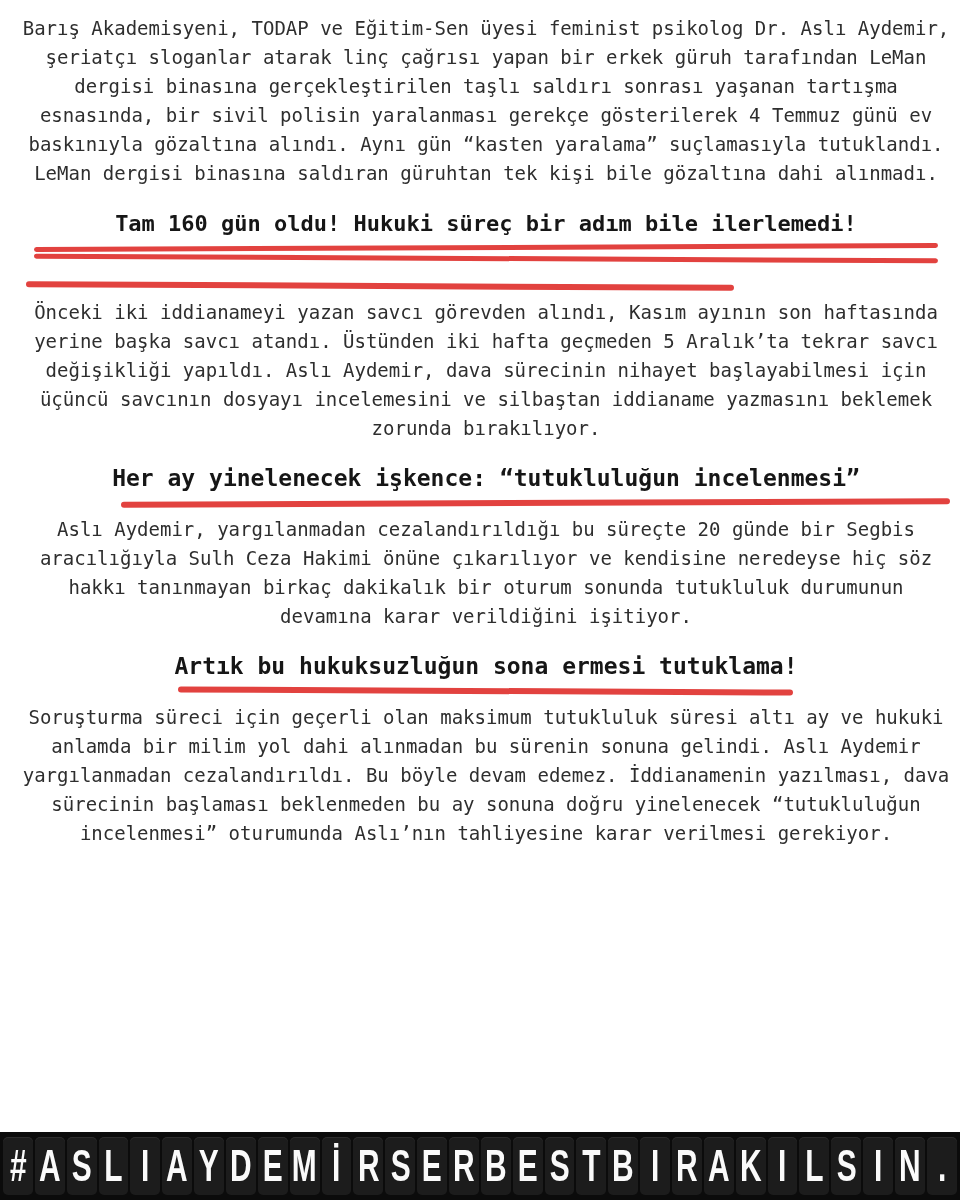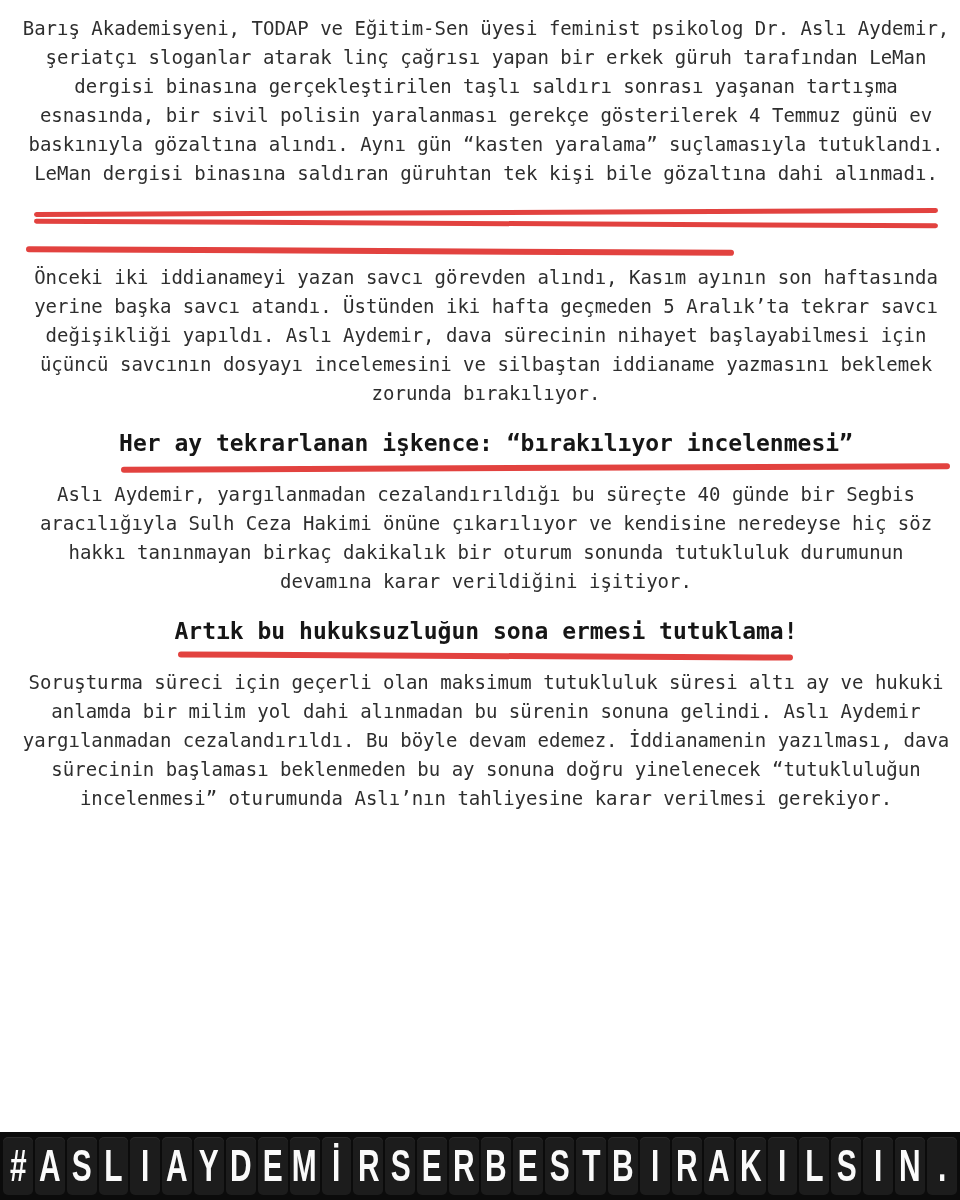--- a/index.html
+++ b/index.html
@@ -132,39 +132,40 @@
 <body>
 
 <div class="page">
 
 
   <div class="content">
 
     <p class="intro">Barış Akademisyeni, TODAP ve Eğitim-Sen üyesi feminist psikolog Dr. Aslı Aydemir, şeriatçı sloganlar atarak linç çağrısı yapan bir erkek güruh tarafından LeMan dergisi binasına gerçekleştirilen taşlı saldırı sonrası yaşanan tartışma esnasında, bir sivil polisin yaralanması gerekçe gösterilerek 4 Temmuz günü ev baskınıyla gözaltına alındı. Aynı gün “kasten yaralama” suçlamasıyla tutuklandı. LeMan dergisi binasına saldıran güruhtan tek kişi bile gözaltına dahi alınmadı.</p>
 
     <div class="section sec1">
+      <h2>Tam 160 gün oldu! Hukuki süreç bir adım bile ilerlemedi!</h2>
       <div class="ul-wrap">
         <div class="ul tilt1"></div>
         <div class="ul tilt2"></div>
       </div>
     </div>
 
     <div class="section sec2">
       <div class="ul-wrap">
         <div class="ul tilt2"></div>
       </div>
       <p class="body-text">Önceki iki iddianameyi yazan savcı görevden alındı, Kasım ayının son haftasında yerine başka savcı atandı. Üstünden iki hafta geçmeden 5 Aralık’ta tekrar savcı değişikliği yapıldı. Aslı Aydemir, dava sürecinin nihayet başlayabilmesi için üçüncü savcının dosyayı incelemesini ve silbaştan iddianame yazmasını beklemek zorunda bırakılıyor.</p>
     </div>
 
     <div class="section sec3">
-      <h2>Her ay tekrarlanan işkence: “bırakılıyor incelenmesi”</h2>
+      <h2>Her ay yinelenecek işkence: “tutukluluğun incelenmesi”</h2>
       <div class="ul-wrap">
         <div class="ul tilt1"></div>
       </div>
-      <p class="body-text">Aslı Aydemir, yargılanmadan cezalandırıldığı bu süreçte 40 günde bir Segbis aracılığıyla Sulh Ceza Hakimi önüne çıkarılıyor ve kendisine neredeyse hiç söz hakkı tanınmayan birkaç dakikalık bir oturum sonunda tutukluluk durumunun devamına karar verildiğini işitiyor.</p>
+      <p class="body-text">Aslı Aydemir, yargılanmadan cezalandırıldığı bu süreçte 20 günde bir Segbis aracılığıyla Sulh Ceza Hakimi önüne çıkarılıyor ve kendisine neredeyse hiç söz hakkı tanınmayan birkaç dakikalık bir oturum sonunda tutukluluk durumunun devamına karar verildiğini işitiyor.</p>
     </div>
 
     <div class="section sec4">
       <h2>Artık bu hukuksuzluğun sona ermesi tutuklama!</h2>
       <div class="ul-wrap">
         <div class="ul tilt2"></div>
       </div>
       <p class="body-text">Soruşturma süreci için geçerli olan maksimum tutukluluk süresi altı ay ve hukuki anlamda bir milim yol dahi alınmadan bu sürenin sonuna gelindi. Aslı Aydemir yargılanmadan cezalandırıldı. Bu böyle devam edemez. İddianamenin yazılması, dava sürecinin başlaması beklenmeden bu ay sonuna doğru yinelenecek “tutukluluğun incelenmesi” oturumunda Aslı’nın tahliyesine karar verilmesi gerekiyor.</p>
     </div>
 

